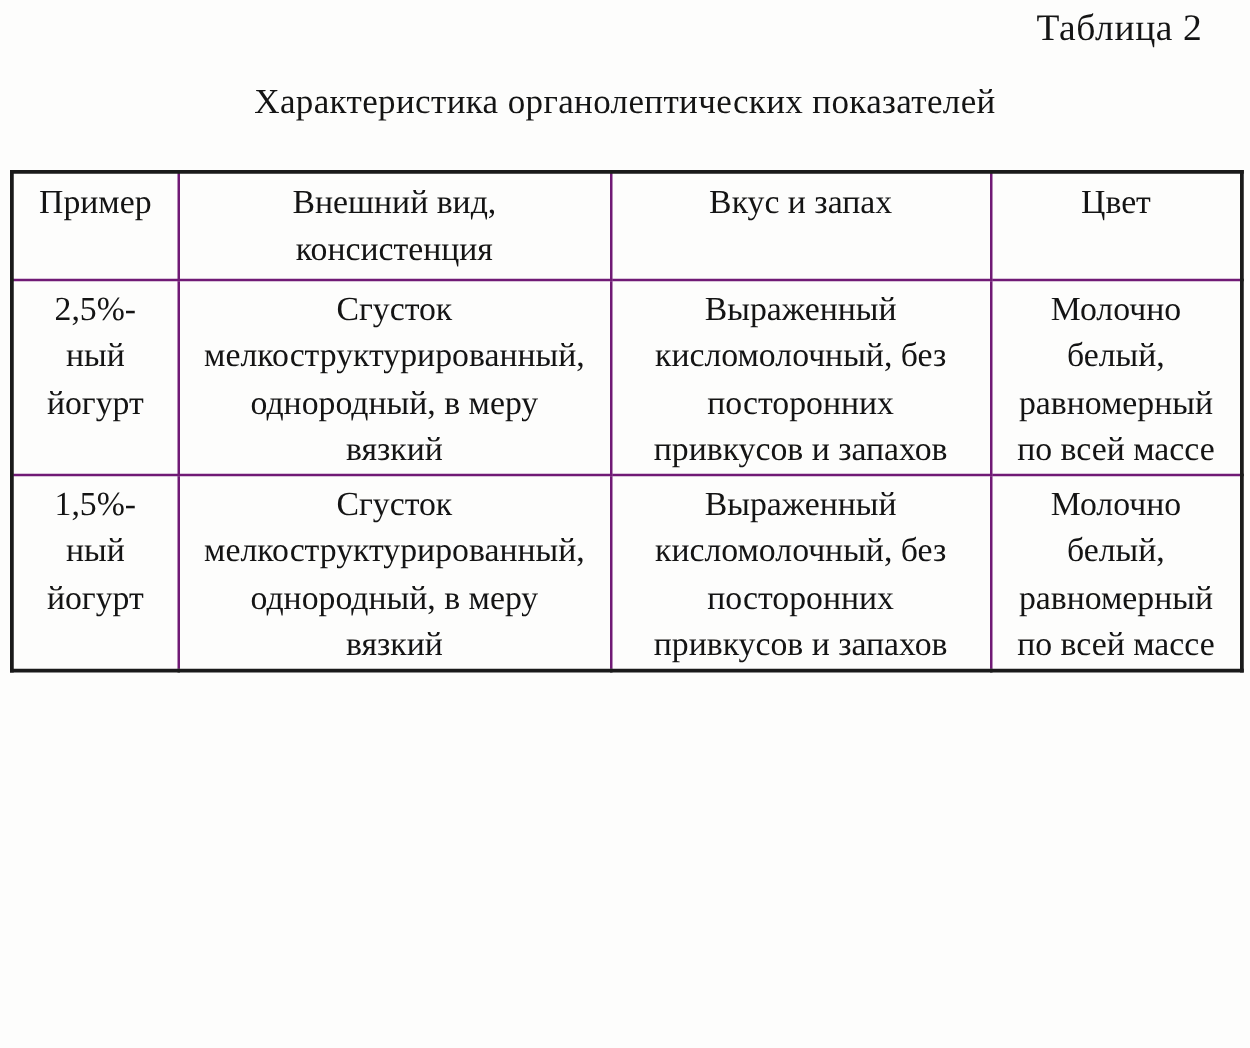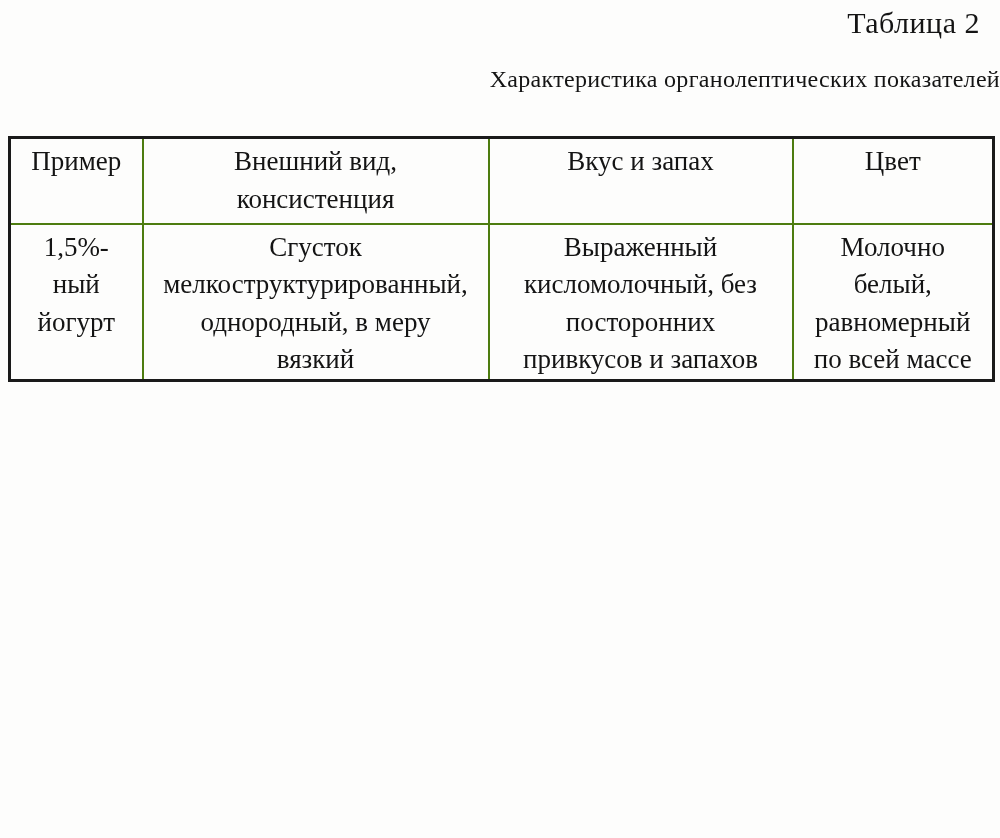--- a/index.html
+++ b/index.html
@@ -11,45 +11,45 @@
     height: 838px;
     position: relative;
     background: #fdfdfc;
     font-family: "Liberation Serif", "DejaVu Serif", serif;
     color: #141414;
     overflow: hidden;
   }
   .table-caption {
     position: absolute;
     top: 6px;
-    right: 20px;
+    right: 38px;
     font-size: 30px;
     letter-spacing: 0.5px;
   }
   .doc-title {
     position: absolute;
     top: 66px;
     left: 0;
     width: 100%;
-    text-align: right;
-    font-size: 24px;
+    text-align: center;
+    font-size: 28px;
     letter-spacing: 0.3px;
   }
   table.org-table {
     position: absolute;
     left: 8px;
     top: 136px;
     width: 984px;
     border-collapse: collapse;
     table-layout: fixed;
     border: 3px solid #1a1a1a;
   }
   .org-table th,
   .org-table td {
-    border: 2px solid #4d7c0f;
+    border: 2px solid #701a75;
     vertical-align: top;
     text-align: center;
     font-weight: normal;
     font-size: 27px;
     line-height: 37.5px;
     padding: 4px 2px 0 2px;
     white-space: pre-line;
     overflow: hidden;
   }
   tr.header-row { height: 86px; }
@@ -73,20 +73,37 @@
     <tr class="header-row">
       <th>Пример</th>
       <th>Внешний вид,
 консистенция</th>
       <th>Вкус и запах</th>
       <th>Цвет</th>
     </tr>
   </thead>
   <tbody>
     <tr class="body-row">
+      <td>2,5%-
+ный
+йогурт</td>
+      <td>Сгусток
+мелкоструктурированный,
+однородный, в меру
+вязкий</td>
+      <td>Выраженный
+кисломолочный, без
+посторонних
+привкусов и запахов</td>
+      <td>Молочно
+белый,
+равномерный
+по всей массе</td>
+    </tr>
+    <tr class="body-row">
       <td>1,5%-
 ный
 йогурт</td>
       <td>Сгусток
 мелкоструктурированный,
 однородный, в меру
 вязкий</td>
       <td>Выраженный
 кисломолочный, без
 посторонних

